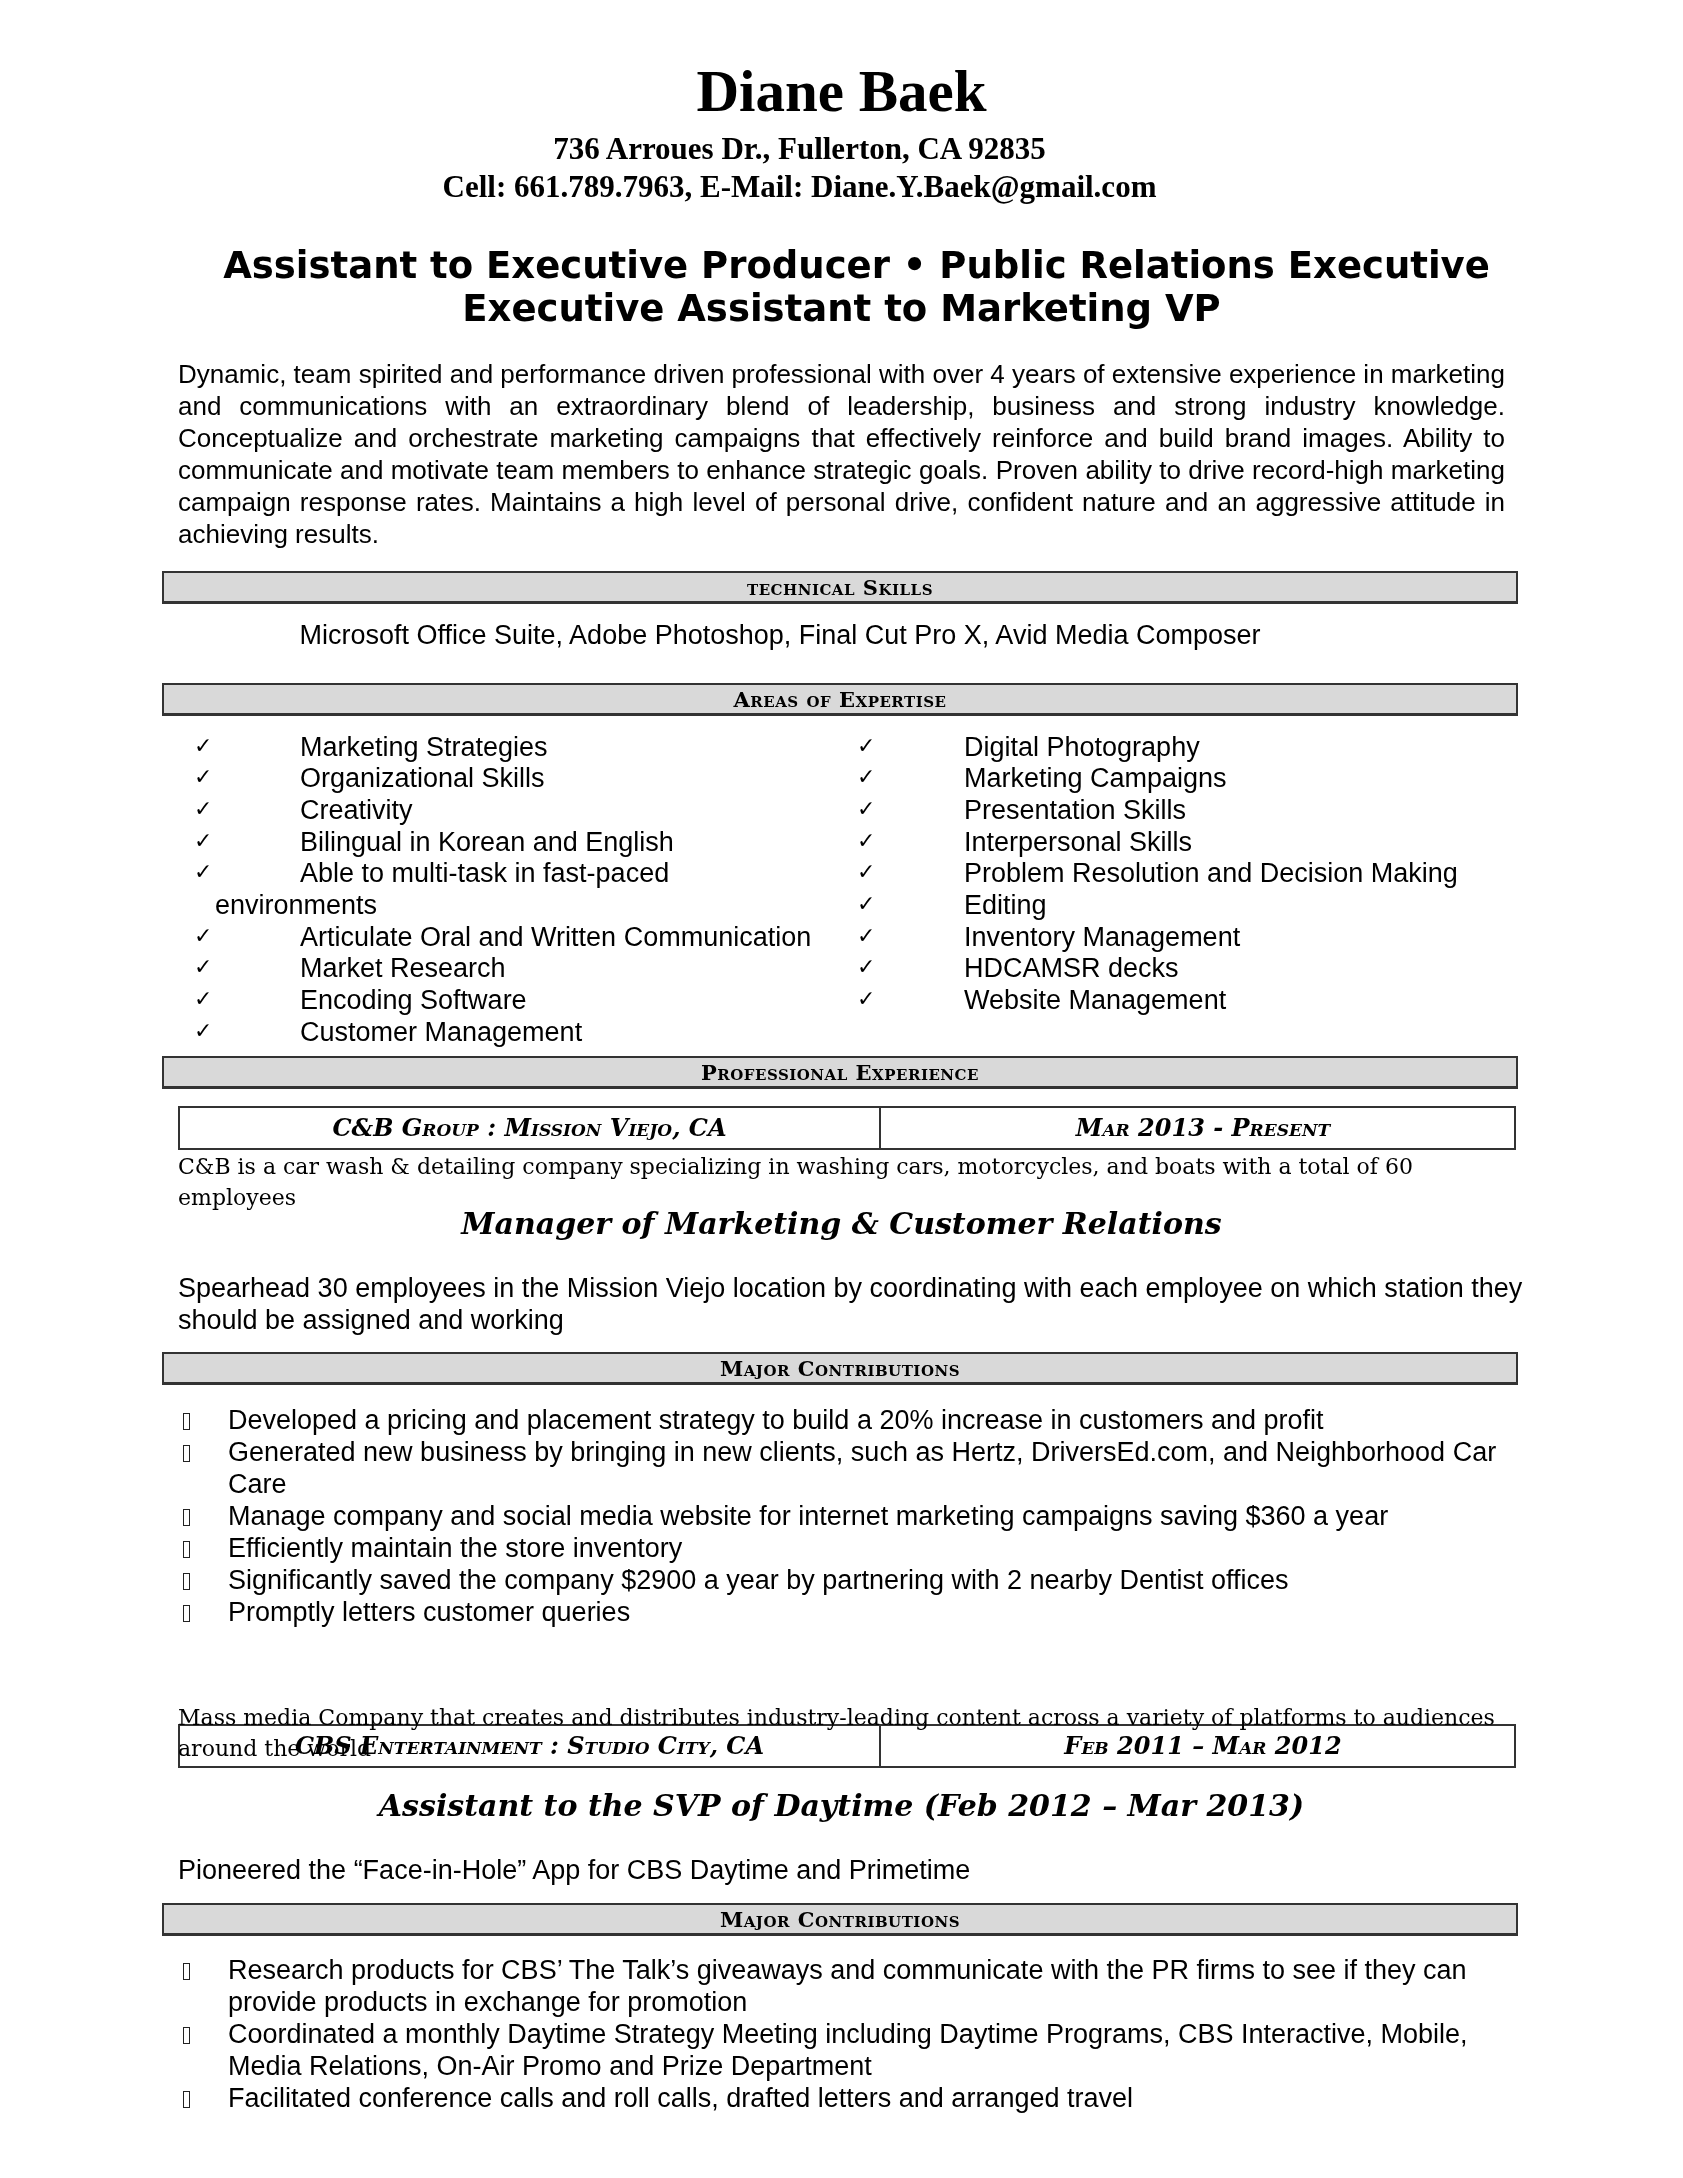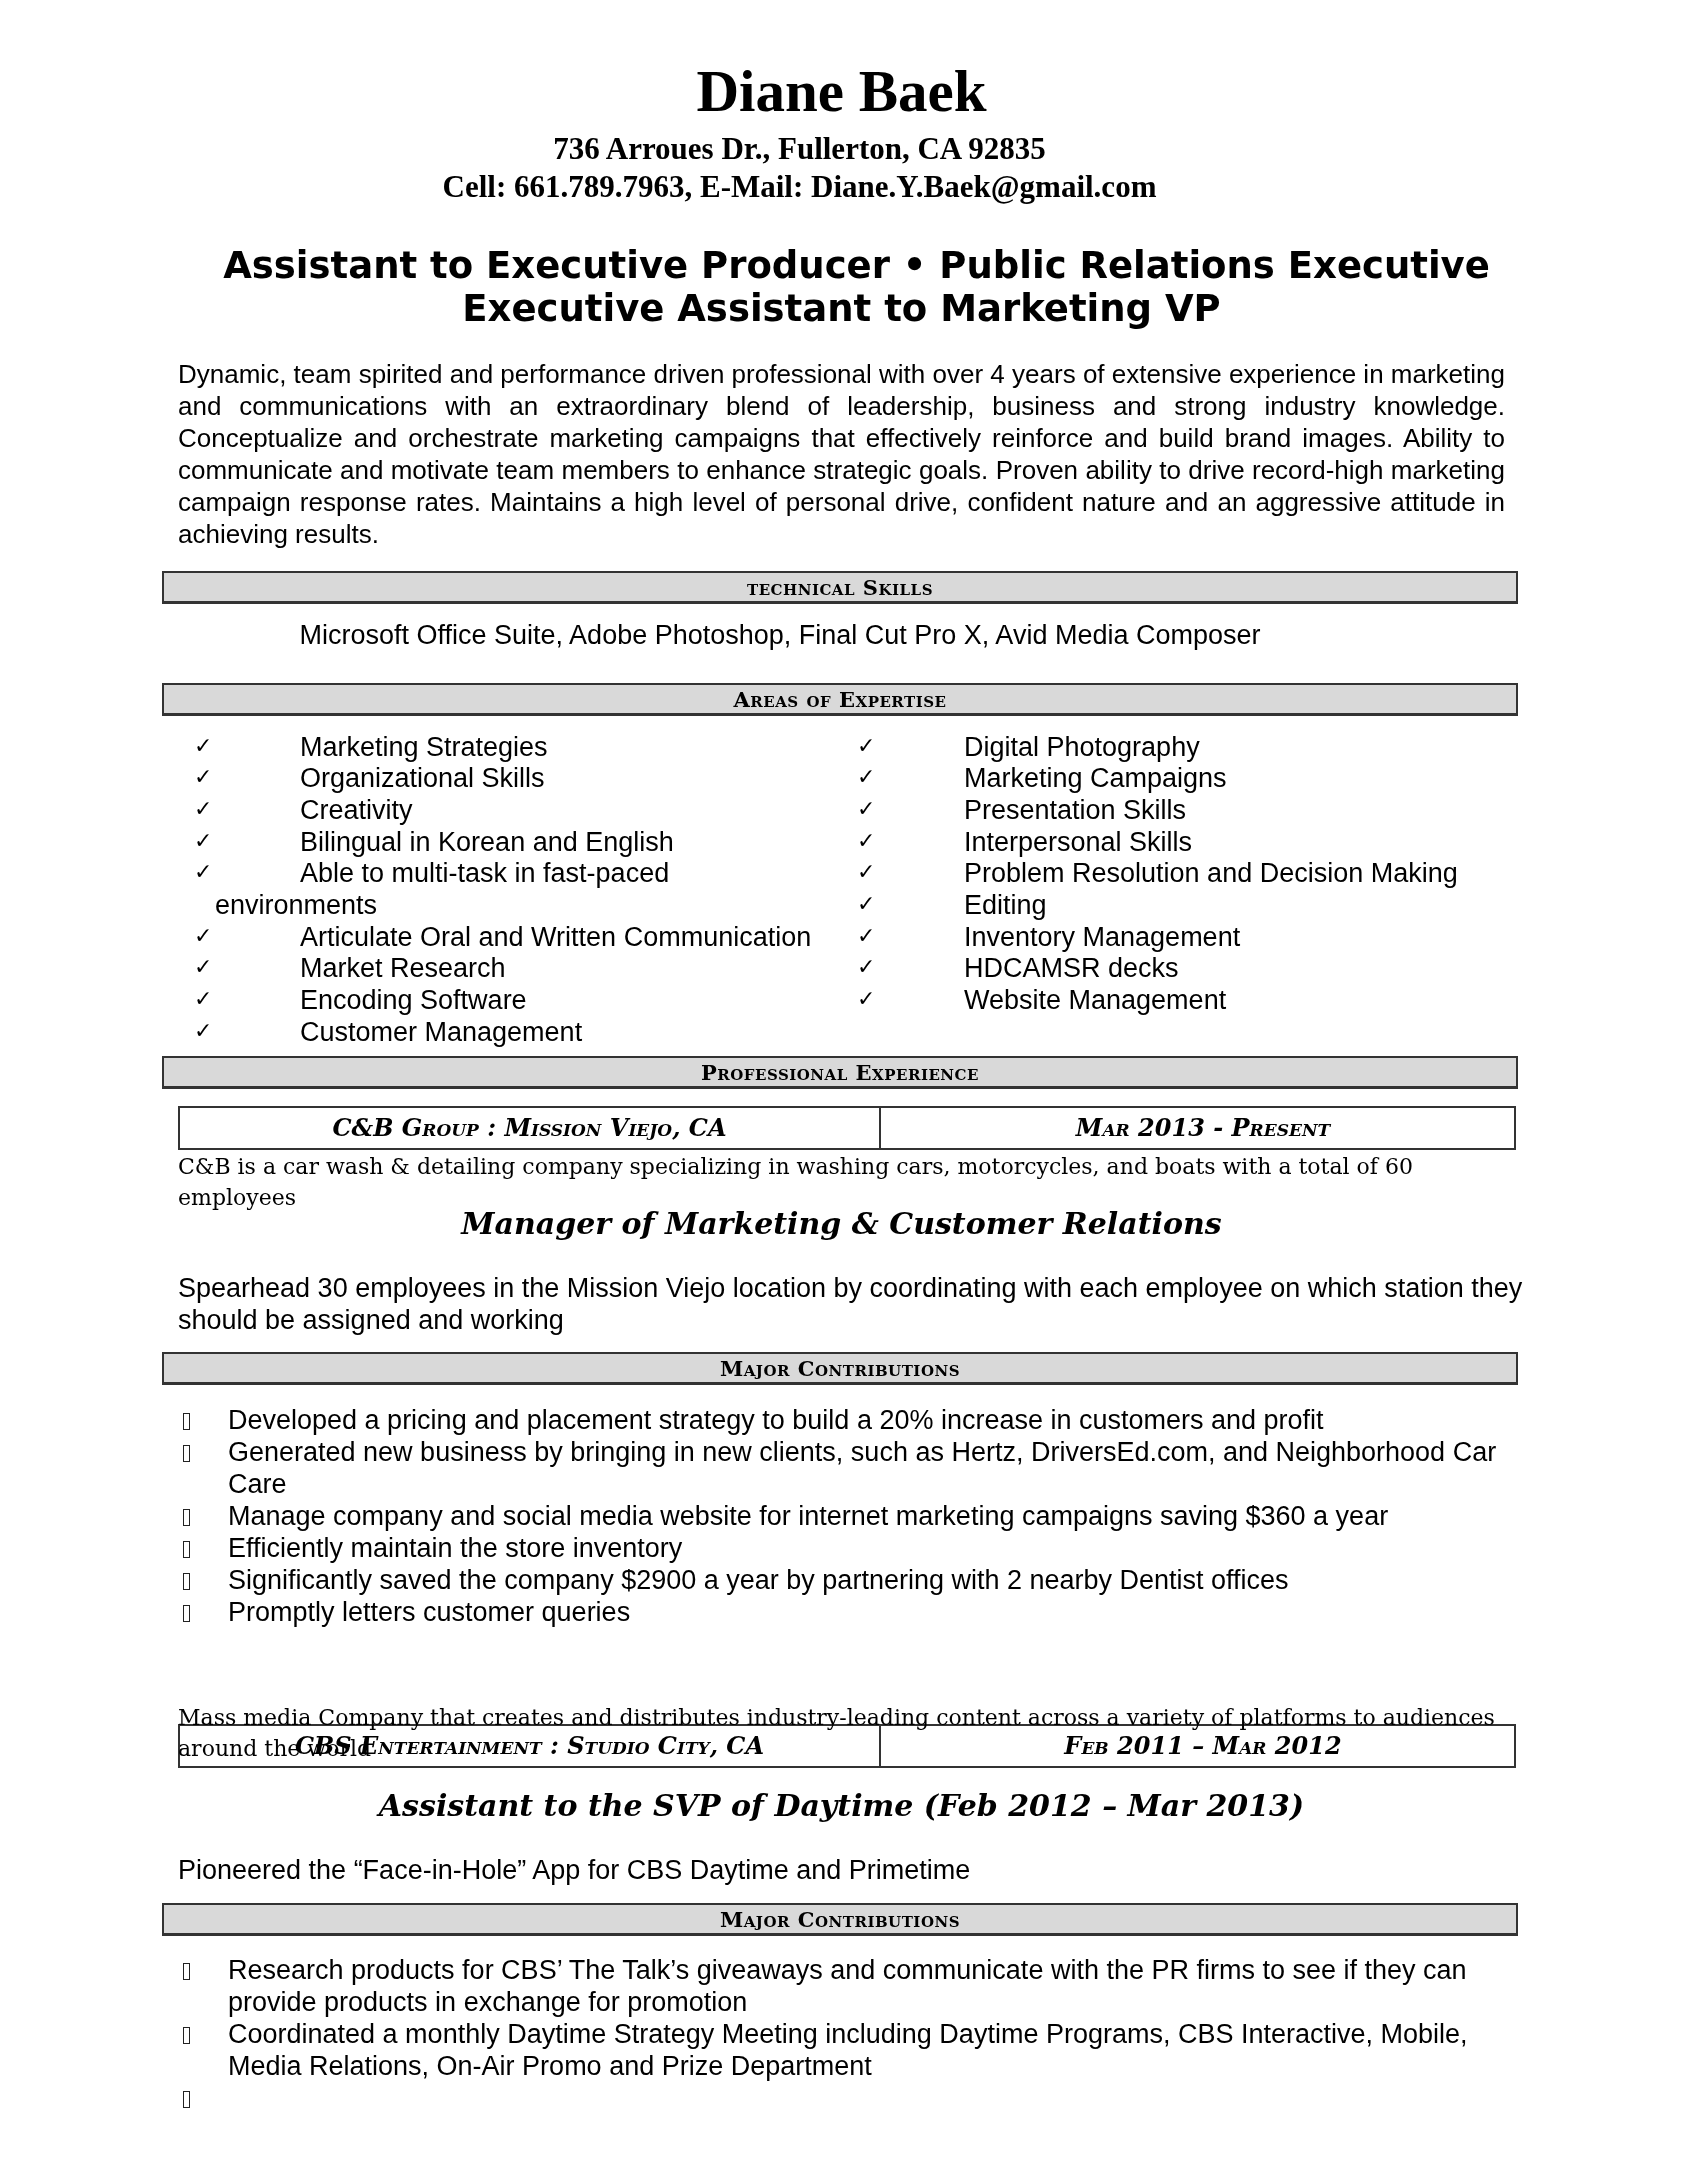--- a/index.html
+++ b/index.html
@@ -114,15 +114,15 @@
   <div class="job-cell left">CBS Entertainment : Studio City, CA</div>
   <div class="job-cell right">Feb 2011 – Mar 2012</div>
 </div>
 <div class="abs company-desc" style="top:1702px;">Mass media Company that creates and distributes industry-leading content across a variety of platforms to audiences around the world</div>
 <div class="abs role-title" style="top:1786px;">Assistant to the SVP of Daytime (Feb 2012 – Mar 2013)</div>
 <div class="abs body-text" style="top:1854px;">Pioneered the “Face-in-Hole” App for CBS Daytime and Primetime</div>
 <div class="abs sec-bar" style="top:1903px;">Major Contributions</div>
 <ul class="abs bullet-list" id="contrib-1" style="top:1954px;">
     <li><span class="tofu"></span><span>Research products for CBS’ The Talk’s giveaways and communicate with the PR firms to see if they can provide products in exchange for promotion</span></li>
     <li><span class="tofu"></span><span>Coordinated a monthly Daytime Strategy Meeting including Daytime Programs, CBS Interactive, Mobile, Media Relations, On-Air Promo and Prize Department</span></li>
-    <li><span class="tofu"></span></li>
+    <li><span class="tofu"></span><span>Facilitated conference calls and roll calls, drafted letters and arranged travel</span></li>
   </ul>
 
 
 </body></html>

